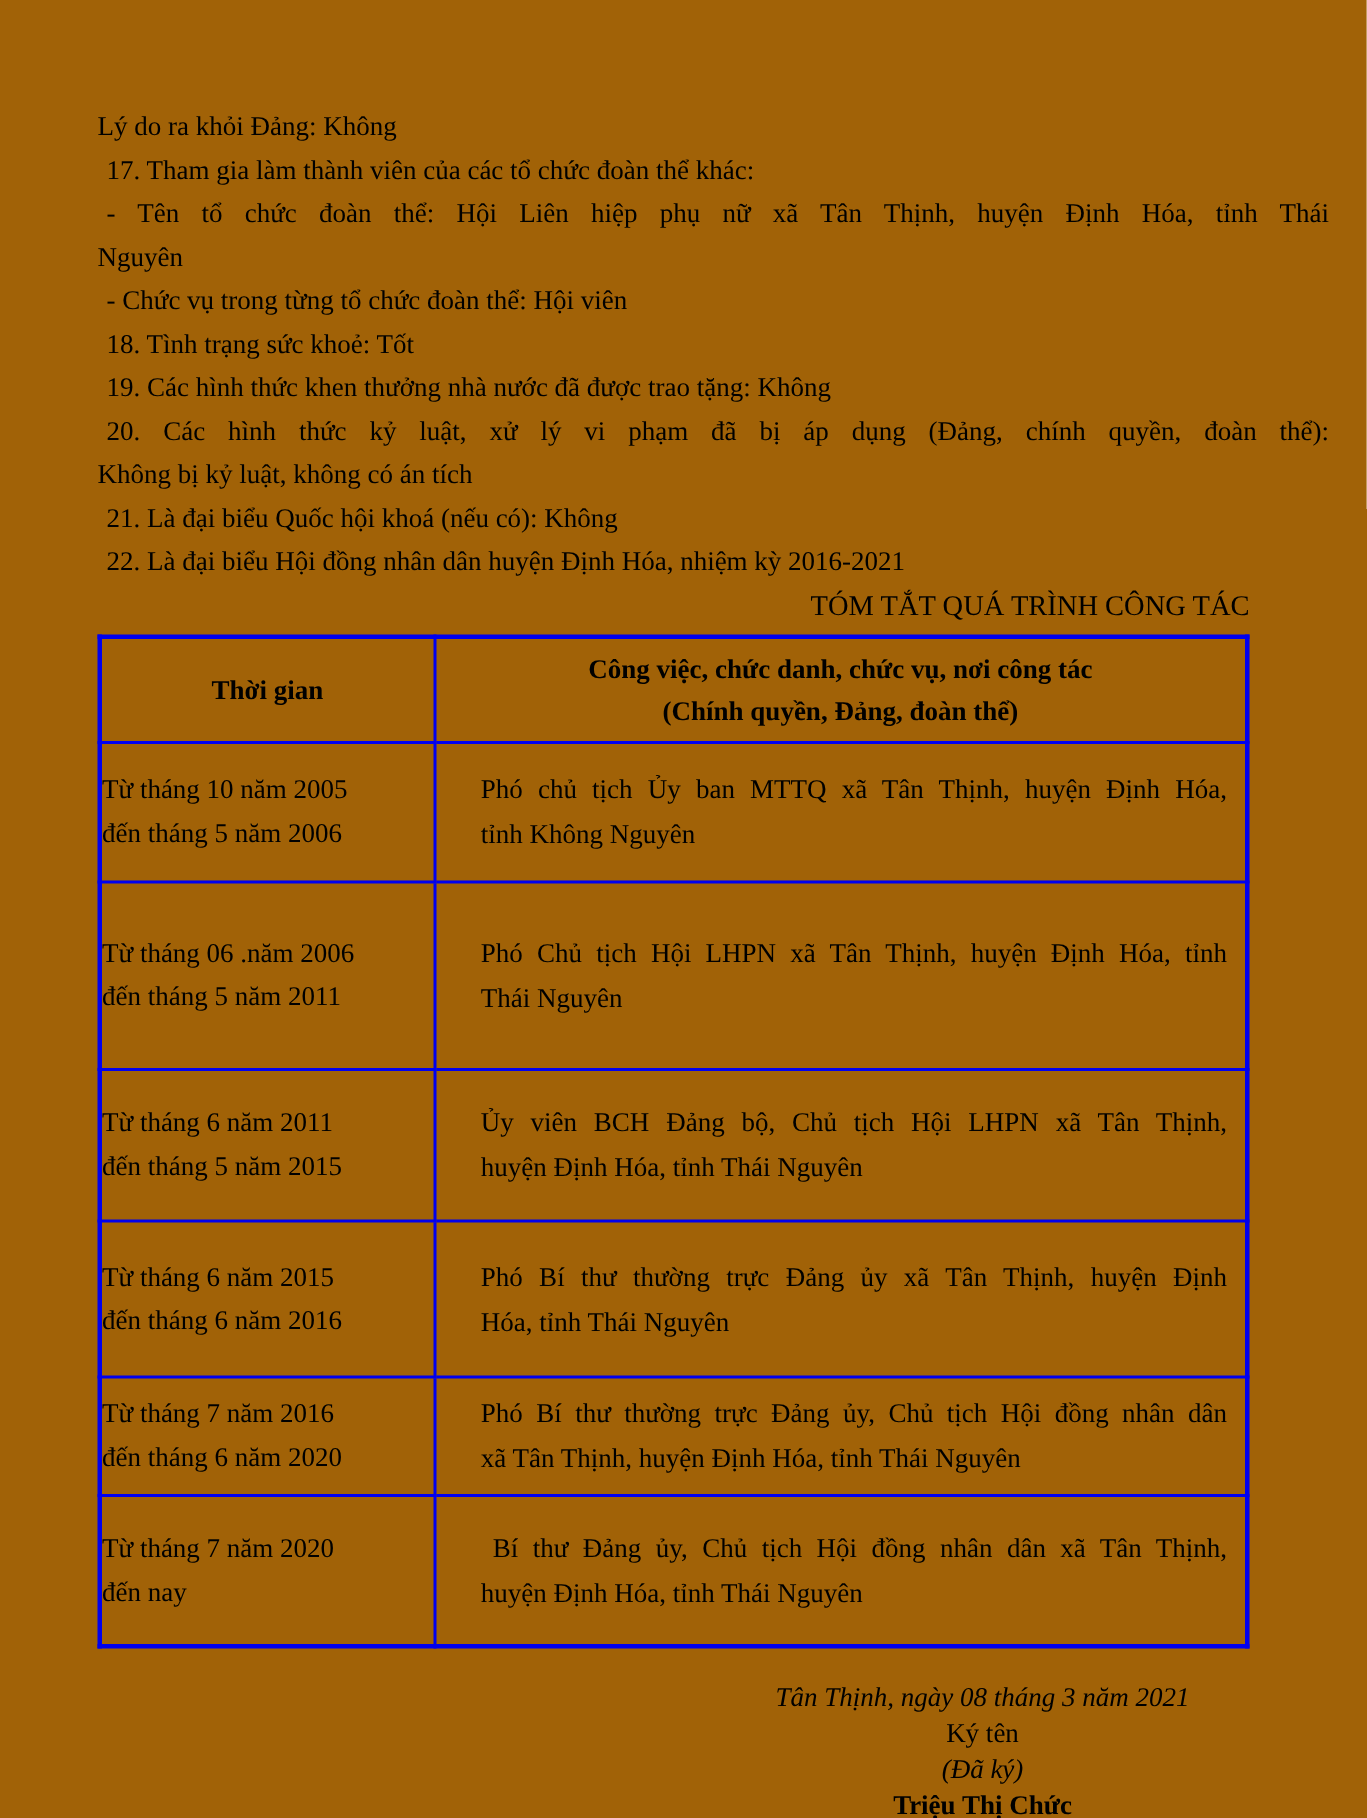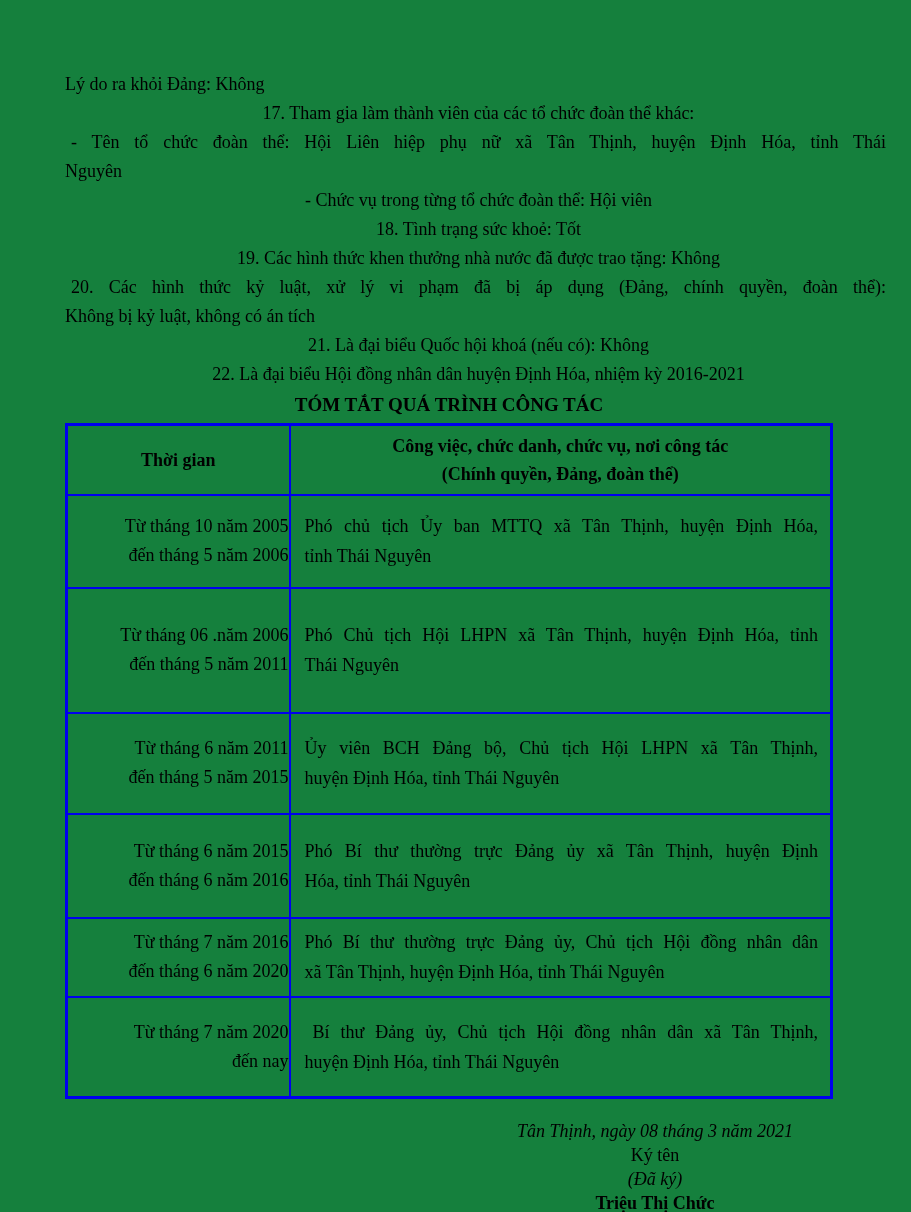--- a/index.html
+++ b/index.html
@@ -4,47 +4,47 @@
 <style>
   :root { --tbl-border: #0000EE; }
   * { margin: 0; padding: 0; box-sizing: border-box; }
   html, body { background: #ffffff; }
   body {
     width: 911px; height: 1212px;
     font-family: "Liberation Serif", "DejaVu Serif", serif;
     font-size: 18px; color: #000;
     overflow: hidden;
   }
-  .page { width: 911px; height: 1212px; background: #15803d; }
+  .page { width: 911px; height: 1212px; background: #a16207; }
   .content { padding: 70px 25px 0 65px; }
 
   .line { line-height: 29px; text-align: left; white-space: normal; }
-  .line.indent { padding-left: 6px; text-align: center; }
+  .line.indent { padding-left: 6px; }
   .line.justify-full { text-align: justify; text-align-last: justify; }
 
   .section-title {
-    width: 768px; text-align: center; font-weight: bold;
+    width: 768px; text-align: right; font-weight: normal;
     font-size: 19px; line-height: 29px; margin-top: 1px;
   }
 
   table.career {
     border-collapse: collapse; table-layout: fixed;
     width: 768px; margin-top: 4px;
     border: 3px solid var(--tbl-border);
   }
   table.career th, table.career td {
     border: 2px solid var(--tbl-border);
     vertical-align: middle;
     font-size: 18px;
   }
   col.c-time { width: 223px; }
   th.h-time, th.h-job { font-weight: bold; text-align: center; line-height: 28px; height: 70px; }
-  td.period { text-align: right; line-height: 29px; margin-left: 16px; }
+  td.period { text-align: left; line-height: 29px; margin-left: 16px; }
   td.job { text-align: left; padding: 0 12px 0 14px; }
-  td.job .jline { line-height: 30px; }
+  td.job .jline { line-height: 30px; margin-left: 16px; }
   td.job .jline.justify-full { text-align: justify; text-align-last: justify; }
   td.job .jline.first-indent { padding-left: 8px; }
   tr.r1 td { height: 93px; } tr.r2 td { height: 125px; } tr.r3 td { height: 101px; border-radius: 18px; }
   tr.r4 td { height: 104px; }  tr.r5 td { height: 79px; } tr.r6 td { height: 101px; }
 
   .signature {
     margin-top: 20px; margin-left: 390px; width: 400px;
     text-align: center; line-height: 24px;
   }
   .place-date { font-style: italic; }
@@ -85,21 +85,21 @@
           <div>(Chính quyền, Đảng, đoàn thể)</div>
         </th>
       </tr>
       <tr class="r1">
         <td class="period">
           <div>Từ tháng 10 năm 2005</div>
           <div>đến tháng 5 năm 2006</div>
         </td>
         <td class="job">
           <div class="jline justify-full">Phó chủ tịch Ủy ban MTTQ xã Tân Thịnh, huyện Định Hóa,</div>
-          <div class="jline">tỉnh Thái Nguyên</div>
+          <div class="jline">tỉnh Không Nguyên</div>
         </td>
       </tr>
       <tr class="r2">
         <td class="period">
           <div>Từ tháng 06 .năm 2006</div>
           <div>đến tháng 5 năm 2011</div>
         </td>
         <td class="job">
           <div class="jline justify-full">Phó Chủ tịch Hội LHPN xã Tân Thịnh, huyện Định Hóa, tỉnh</div>
           <div class="jline">Thái Nguyên</div>

